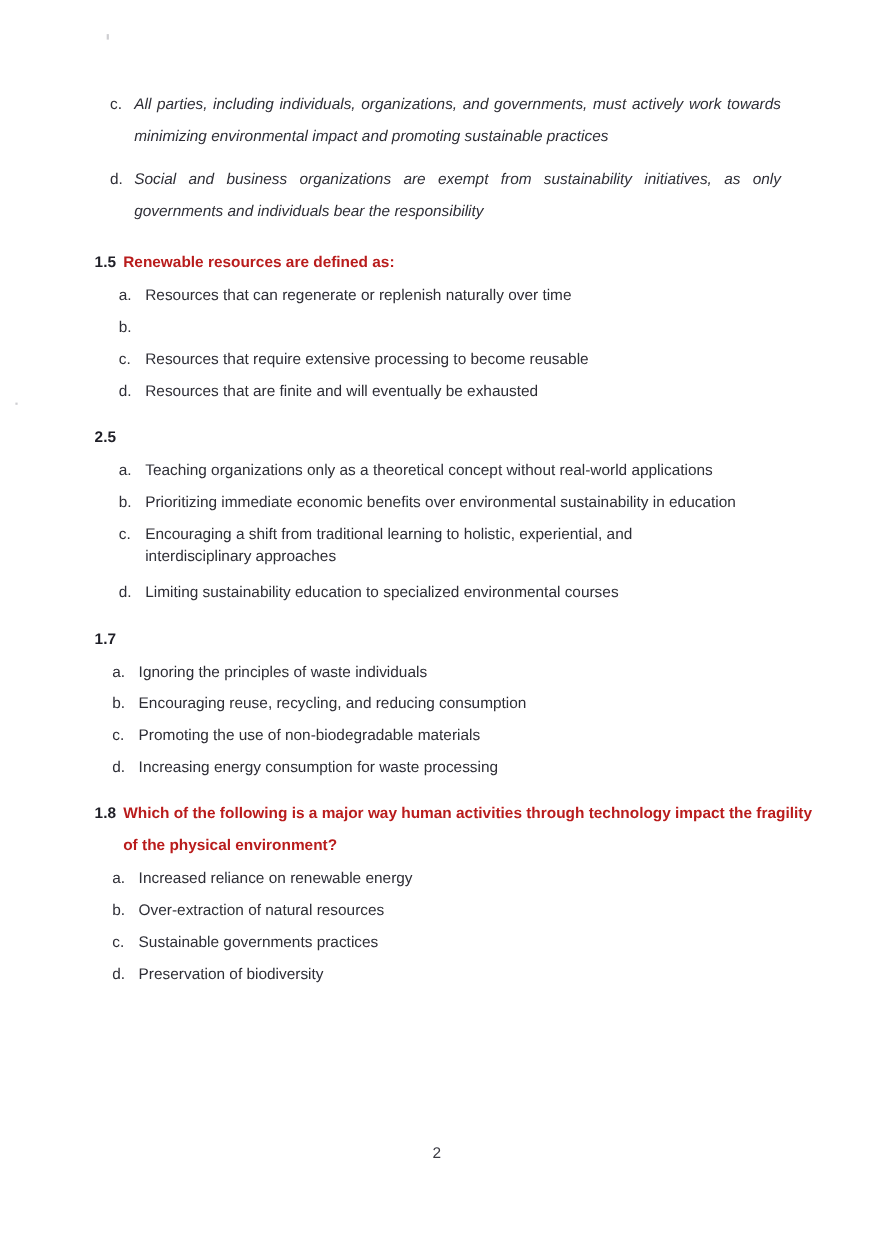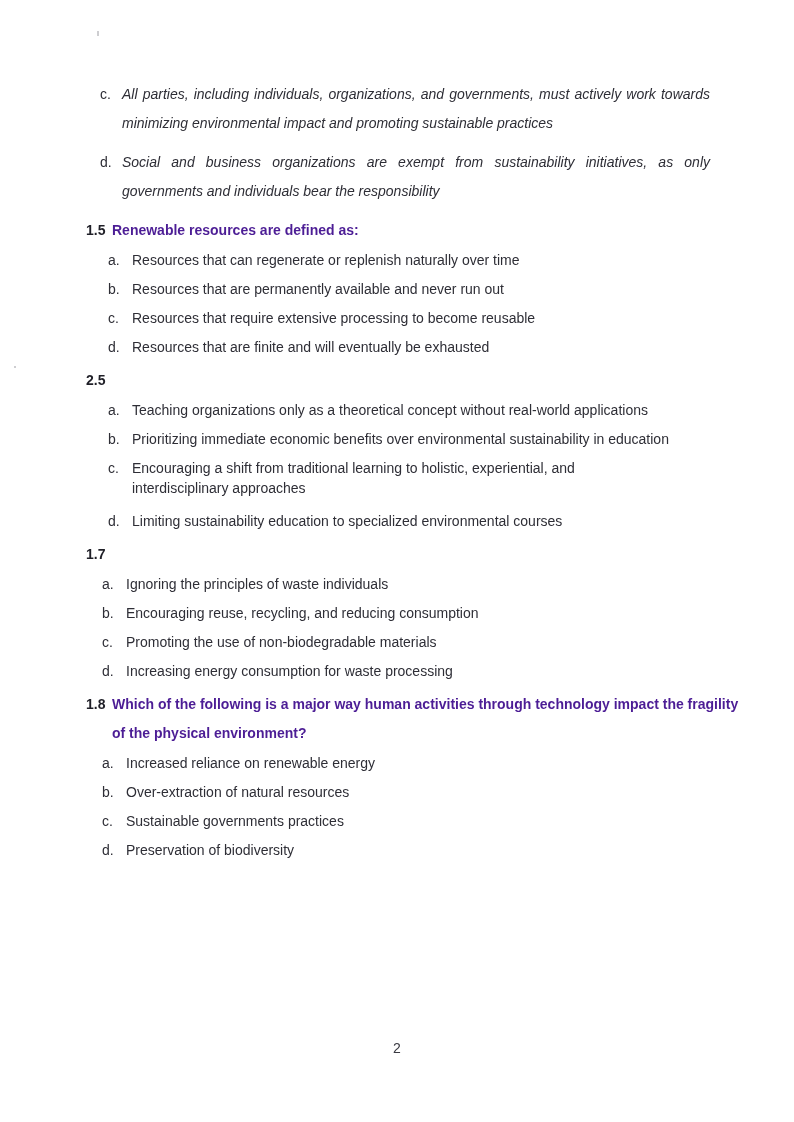--- a/index.html
+++ b/index.html
@@ -20,25 +20,25 @@
   .intro-row { display: flex; padding-left: 100px; margin-bottom: 10px; }
   .intro-row .marker { width: 22px; flex: 0 0 22px; line-height: 29px; }
   .intro-row .opt-par {
     width: 588px;
     text-align: justify;
     line-height: 29px;
     font-style: italic;
   }
 
   
-  .question { margin-top: 1px; }
+  .question { margin-top: 18px; }
   .q-head { display: flex; padding-left: 86px; }
   .q-num { width: 26px; flex: 0 0 26px; font-weight: bold; color: #1f1f27; line-height: 29px; }
   .q-title {
-    font-weight: bold; color: #4c1d95;
+    font-weight: bold; color: #b91c1c;
     line-height: 29px;
     white-space: pre-line;
   }
   .opts { margin-top: 5px; }
   .opt-row { display: flex; padding-left: 108px; margin-bottom: 9px; }
   .opt-row .marker { width: 24px; flex: 0 0 24px; line-height: 20px; }
   .opt-row .opt-text { line-height: 20px; white-space: pre-line; }
   .opts.tight .opt-row { padding-left: 102px; }
   .opt-row.roomy { margin-top: 13px; }
 
@@ -80,21 +80,20 @@
         <span class="q-num">1.5</span>
         <div class="q-title">Renewable resources are defined as:</div>
       </div>
       <div class="opts">
         <div class="opt-row">
           <span class="marker">a.</span>
           <div class="opt-text">Resources that can regenerate or replenish naturally over time</div>
         </div>
         <div class="opt-row">
           <span class="marker">b.</span>
-          <div class="opt-text">Resources that are permanently available and never run out</div>
         </div>
         <div class="opt-row">
           <span class="marker">c.</span>
           <div class="opt-text">Resources that require extensive processing to become reusable</div>
         </div>
         <div class="opt-row">
           <span class="marker">d.</span>
           <div class="opt-text">Resources that are finite and will eventually be exhausted</div>
         </div>
       </div>

